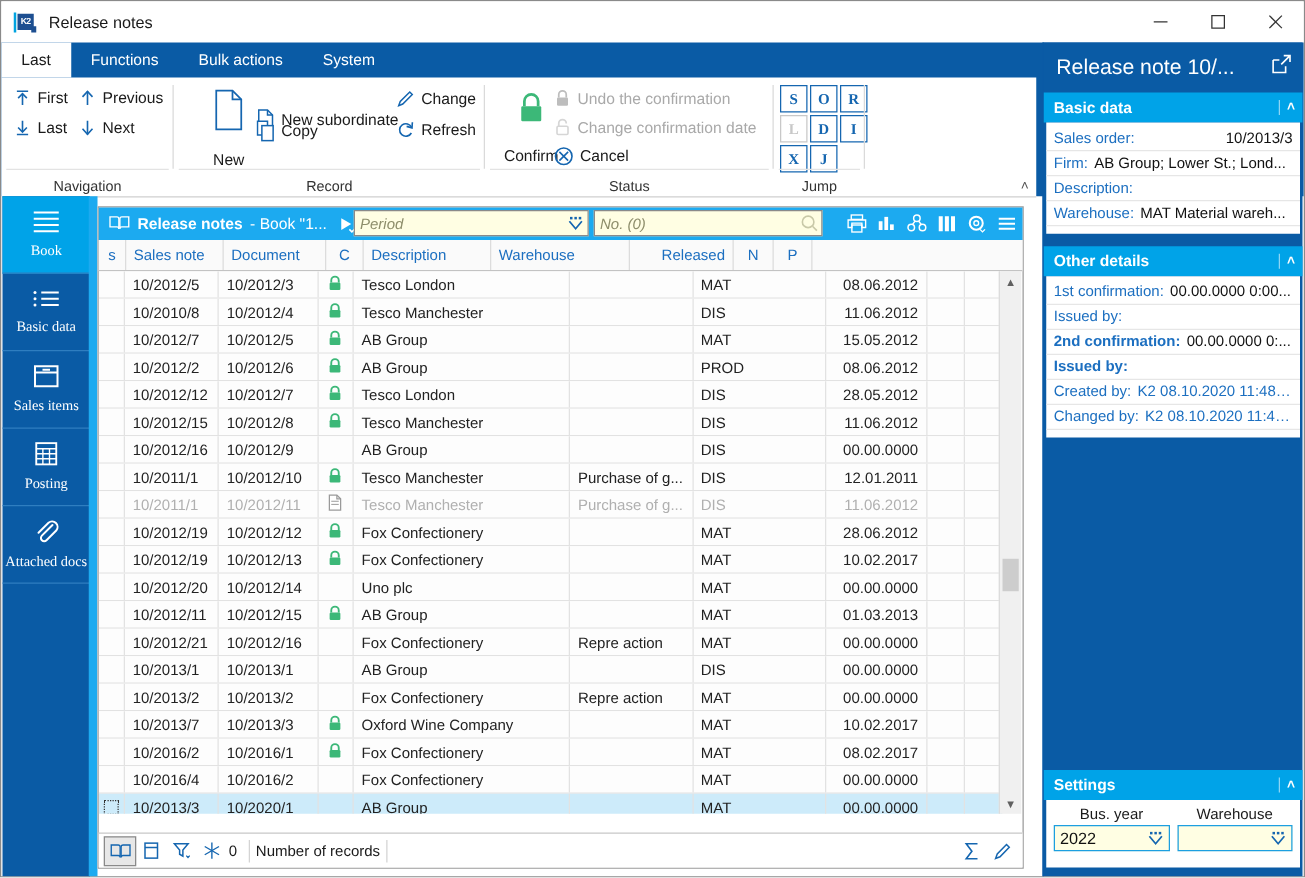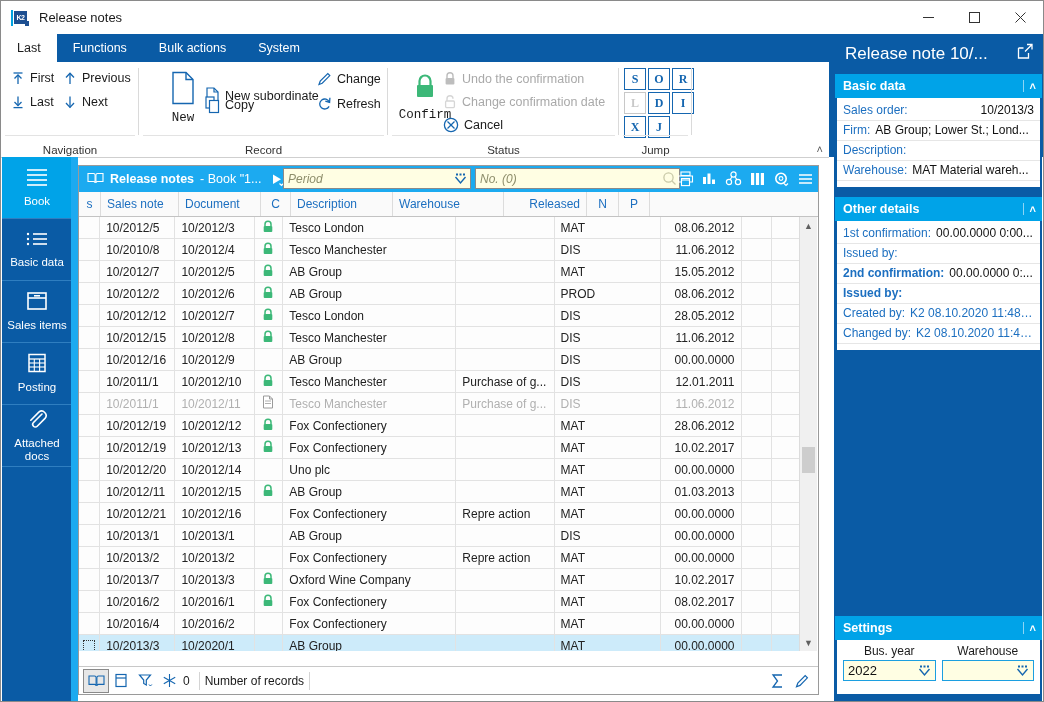--- a/index.html
+++ b/index.html
@@ -31,30 +31,30 @@
   .rgroup{position:absolute;top:0;height:95px;box-sizing:border-box;}
   .rgroup .glabel{position:absolute;bottom:1px;left:0;width:100%;text-align:center;font-size:11.5px;color:#333;}
   .rgroup .gsep{position:absolute;right:0;top:6px;bottom:22px;width:1px;background:#dadada;}
   .rgroup .gline{position:absolute;left:4px;right:4px;bottom:21px;height:1px;background:#e3e3e3;}
 
   .cmd{display:flex;align-items:center;gap:5px;font-size:12.5px;color:#1a1a1a;white-space:nowrap;position:absolute;}
   .cmd.dis{color:#a9a9a9;}
   .cmd svg{flex:none;display:block;}
 
   .bigcmd{position:absolute;display:flex;flex-direction:column;align-items:center;width:60px;}
-  .bigcmd .lbl{font-size:12.5px;margin-top:3px;font-family:Liberation Mono, monospace;}
+  .bigcmd .lbl{font-size:12.5px;margin-top:13px;}
 
   .jgrid{position:absolute;display:grid;grid-template-columns:repeat(3,22px);grid-auto-rows:22px;gap:2px;}
   .jbtn{width:20px;height:20px;border:1.5px solid #1566b0;color:#1566b0;font-size:12px;font-weight:bold;
         display:flex;align-items:center;justify-content:center;font-family:"Liberation Serif",serif;}
   .jbtn.off{border-color:#c8c8c8;color:#c8c8c8;}
   .collapse{position:absolute;right:6px;bottom:2px;color:#555;font-size:11px;}
 
   
-  .rail{position:absolute;left:1px;top:156px;width:70px;height:545px;background:#0a5ba5;}
+  .rail{position:absolute;left:1px;top:156px;width:70px;height:545px;background:#0a5ba5;font-family:Liberation Serif, serif;}
   .railitem{position:relative;height:61px;display:flex;flex-direction:column;align-items:center;justify-content:center;color:#fff;text-align:center;line-height:1.15;font-size:11.5px;border-bottom:1px solid #2f7ec0;}
   .railitem.active{background:#00a3e8;}
   .railitem .ricon{margin-bottom:4px;display:block;}
   .railstripe{position:absolute;left:70px;top:156px;width:7px;height:545px;background:#1caaf0;}
 
   
   .gridpanel{position:absolute;left:77px;top:164px;width:741px;height:530px;background:#fff;border:1px solid #9a9a9a;box-sizing:border-box;}
   .gridtabbar{position:absolute;left:0;top:0;width:100%;height:26px;background:#1caaf0;display:flex;align-items:center;}
   .gridtab{height:26px;display:flex;align-items:center;gap:6px;padding:0 6px 0 8px;color:#fff;font-size:12.5px;font-weight:bold;white-space:nowrap;max-width:200px;overflow:hidden;}
   .gridtab .plain{font-weight:normal;}
@@ -393,21 +393,21 @@
           <input value="" placeholder="Period" style="">
           <span class="btn">
             <svg width="15" height="13" viewBox="0 0 15 13">
                 <rect x="3" y="1.5" width="2" height="2" fill="#1566b0"></rect>
                 <rect x="6.5" y="1.5" width="2" height="2" fill="#1566b0"></rect>
                 <rect x="10" y="1.5" width="2" height="2" fill="#1566b0"></rect>
                 <path d="M2.5 5 L7.5 11 L12.5 5" fill="none" stroke="#1566b0" stroke-width="1.4"></path>
               </svg>
           </span>
         </div>
-        <div class="fld" style="width:205px;">
+        <div class="fld" style="width:183px;">
           <input value="" placeholder="No. (0)" style="">
           <span class="btn">
             <svg width="15" height="15" viewBox="0 0 15 15">
                 <circle cx="6.5" cy="6.5" r="4.6" fill="none" stroke="#c9c9a8" stroke-width="1.3"></circle>
                 <line x1="10" y1="10" x2="13.5" y2="13.5" stroke="#c9c9a8" stroke-width="1.3"></line>
               </svg>
           </span>
         </div>
       </div>
 

